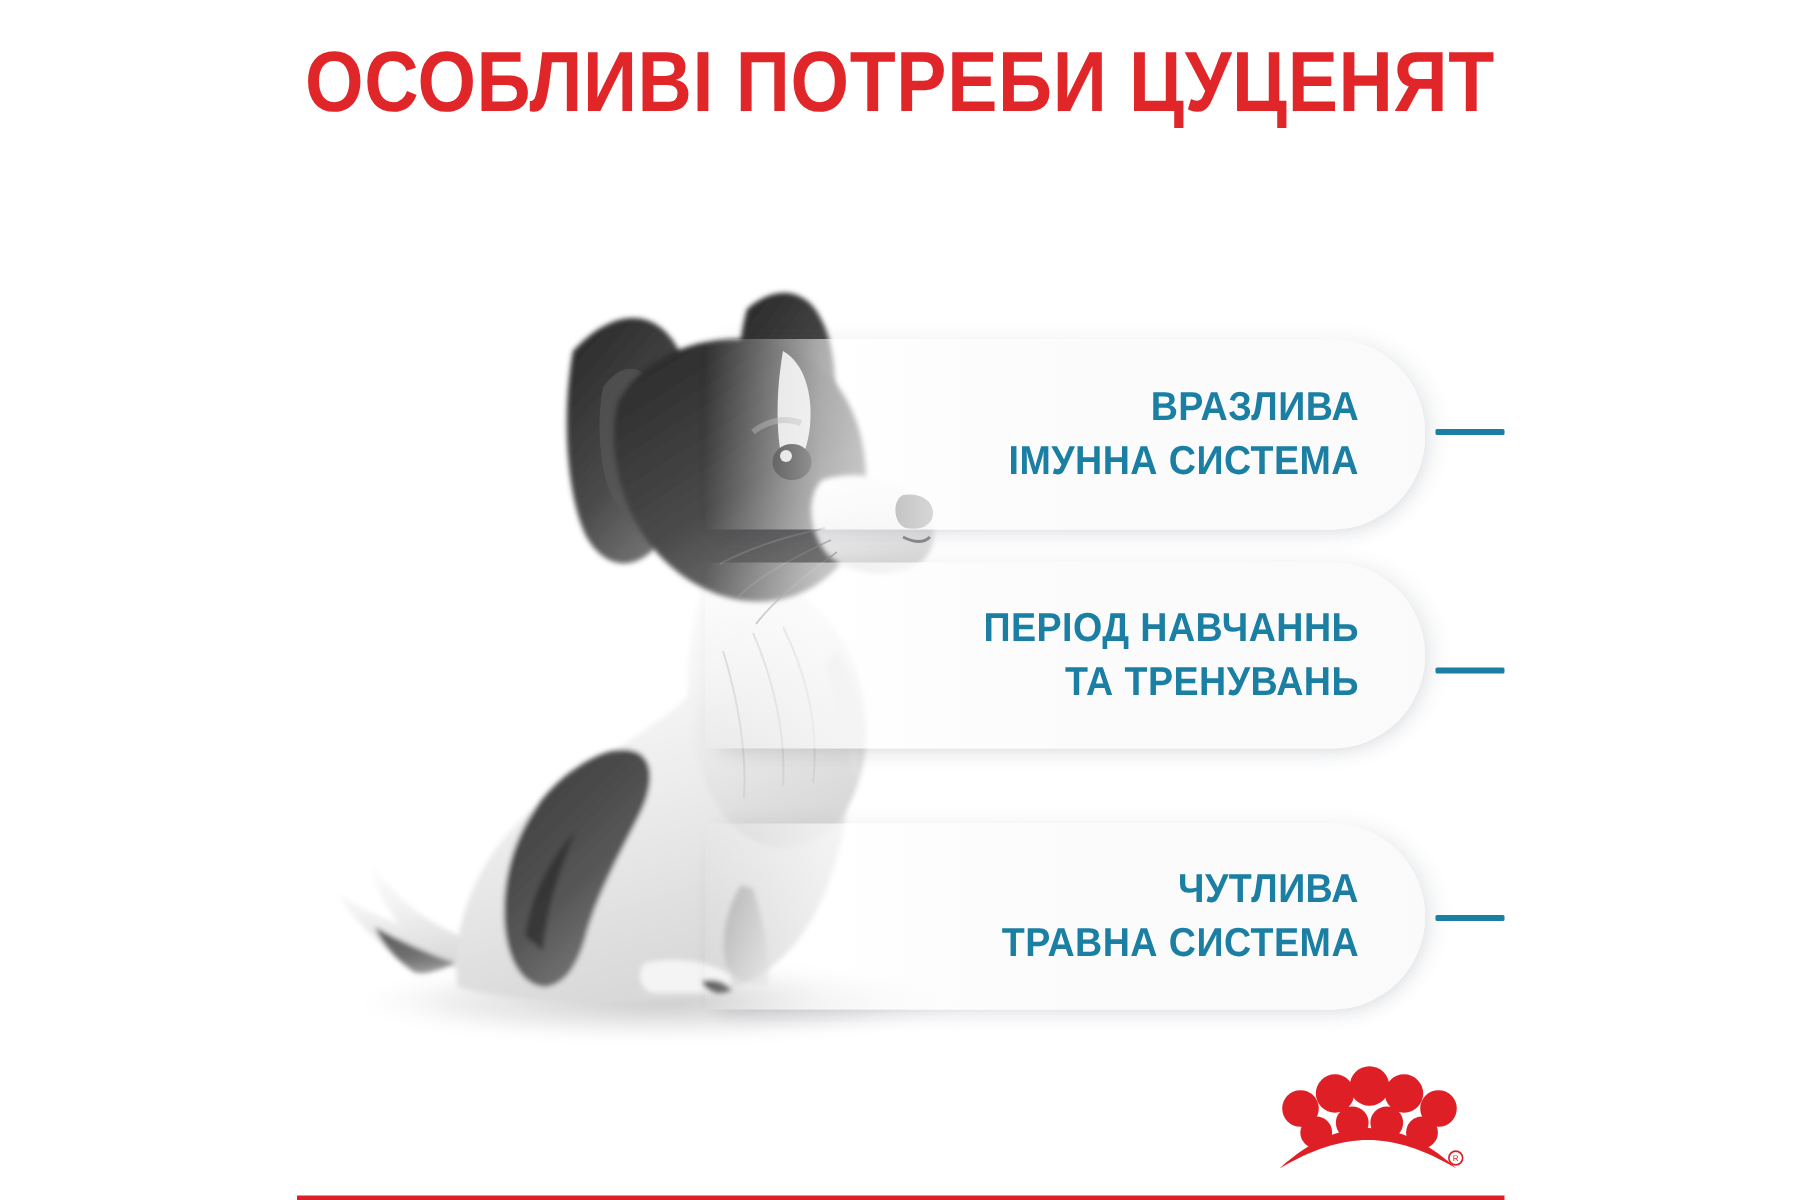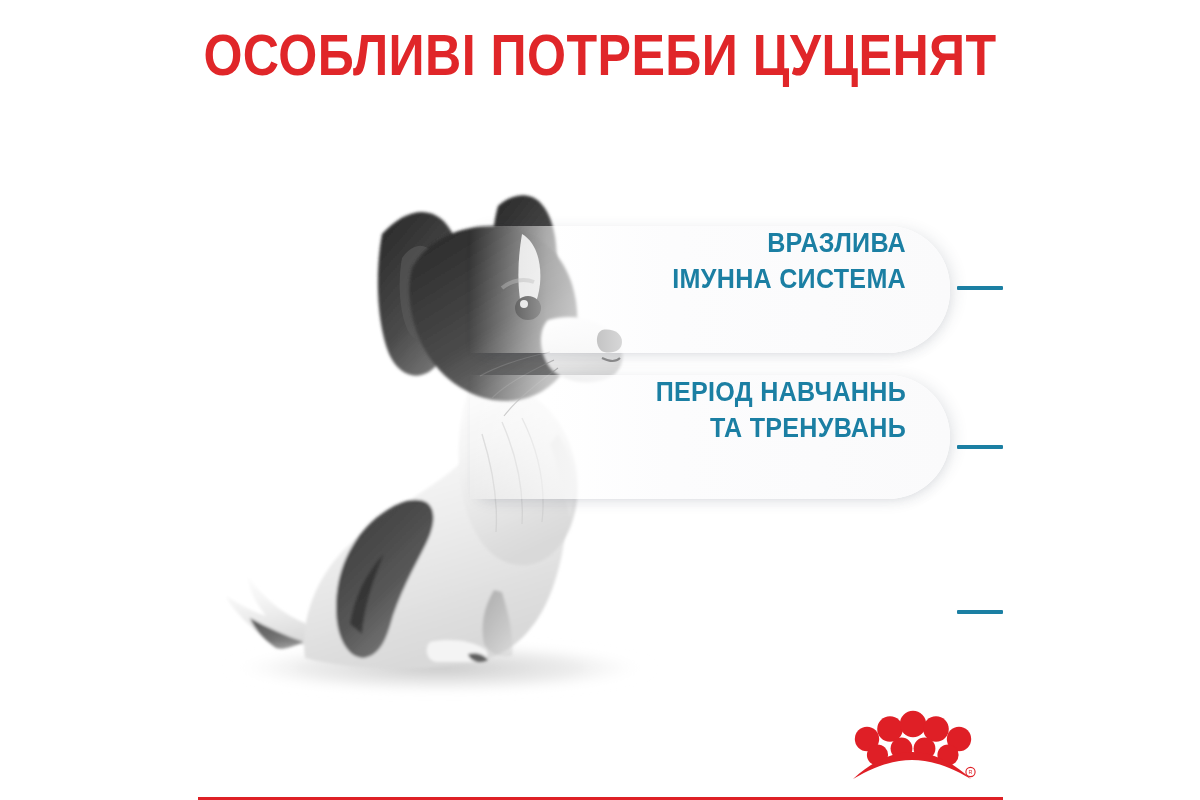--- a/index.html
+++ b/index.html
@@ -53,20 +53,21 @@
     width: 100%;
     height: 100%;
   }
 
   
   .callout {
     position: absolute;
     left: 470px;
     width: 480px;
     display: flex;
+    align-items: center;
     box-sizing: border-box;
     padding: 0 44px 0 30px;
     border-radius: 0 62px 62px 0;
     background:
       linear-gradient(to right,
         rgba(255,255,255,0) 0%,
         rgba(255,255,255,0.55) 16%,
         rgba(252,252,253,0.96) 40%,
         #fbfbfc 72%,
         #fafafb 100%);
@@ -271,20 +272,24 @@
 ІМУННА СИСТЕМА</span>
   </div>
   <span class="callout-dash dash-1"></span>
 
   <div class="callout callout-2">
     <span class="callout-text">ПЕРІОД НАВЧАННЬ
 ТА ТРЕНУВАНЬ</span>
   </div>
   <span class="callout-dash dash-2"></span>
 
+  <div class="callout callout-3">
+    <span class="callout-text">ЧУТЛИВА
+ТРАВНА СИСТЕМА</span>
+  </div>
   <span class="callout-dash dash-3"></span>
 
   <div class="brand-logo">
     <svg viewBox="0 0 134 72" xmlns="http://www.w3.org/2000/svg" role="img" aria-label="Royal Canin crown">
       <g fill="#df1f26">
 
         <circle cx="22" cy="29" r="12.2"></circle>
         <circle cx="45" cy="19" r="12.8"></circle>
         <circle cx="68" cy="14" r="13.2"></circle>
         <circle cx="91" cy="19" r="12.8"></circle>

